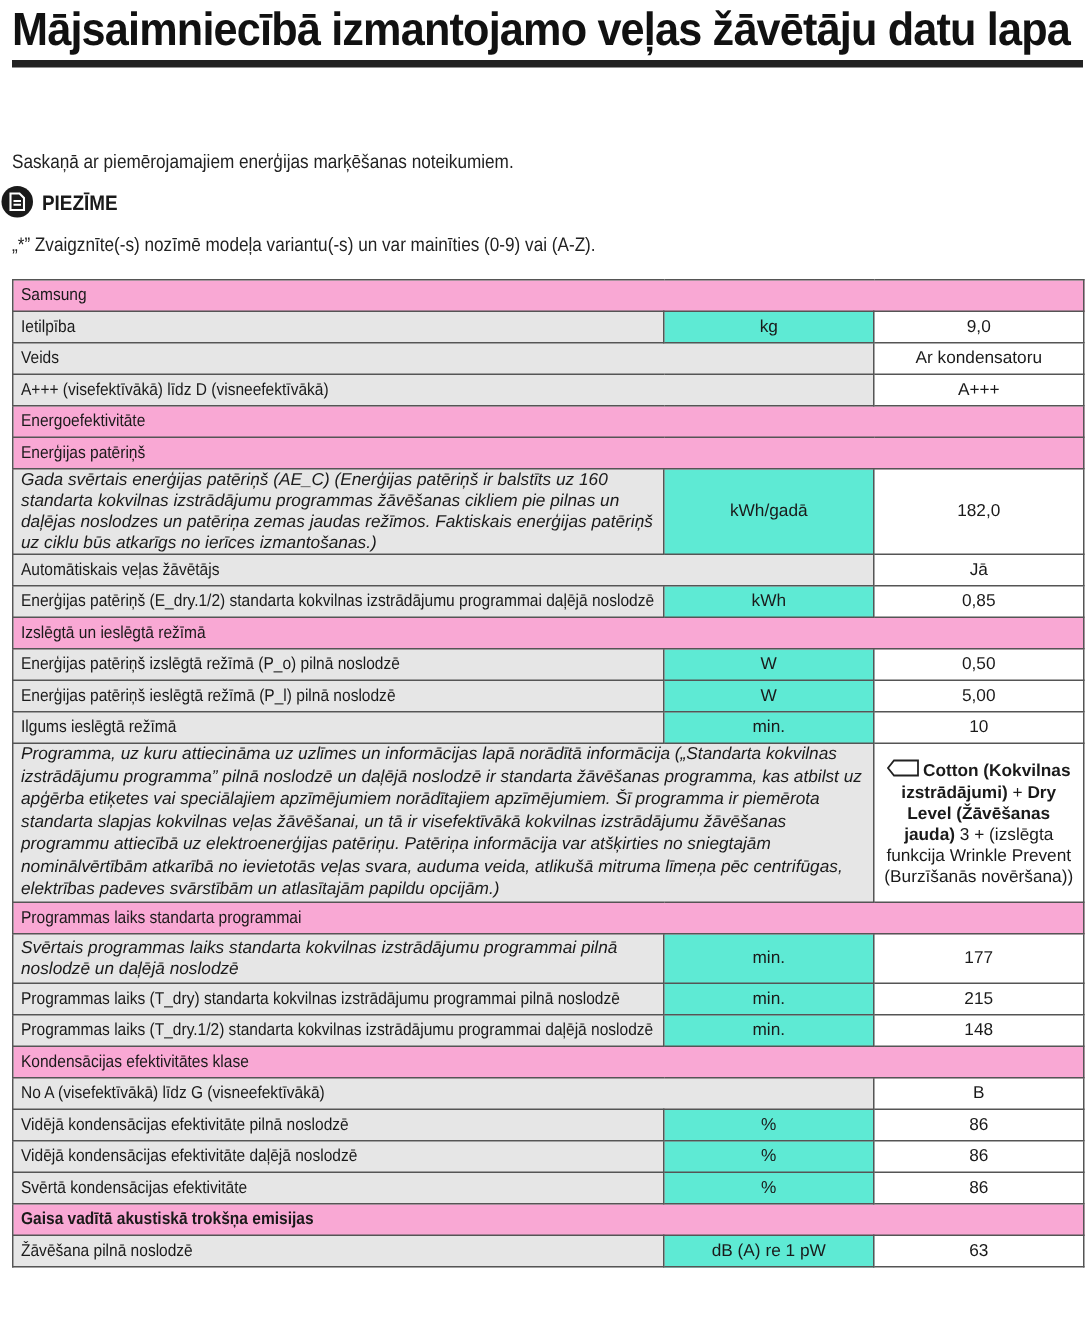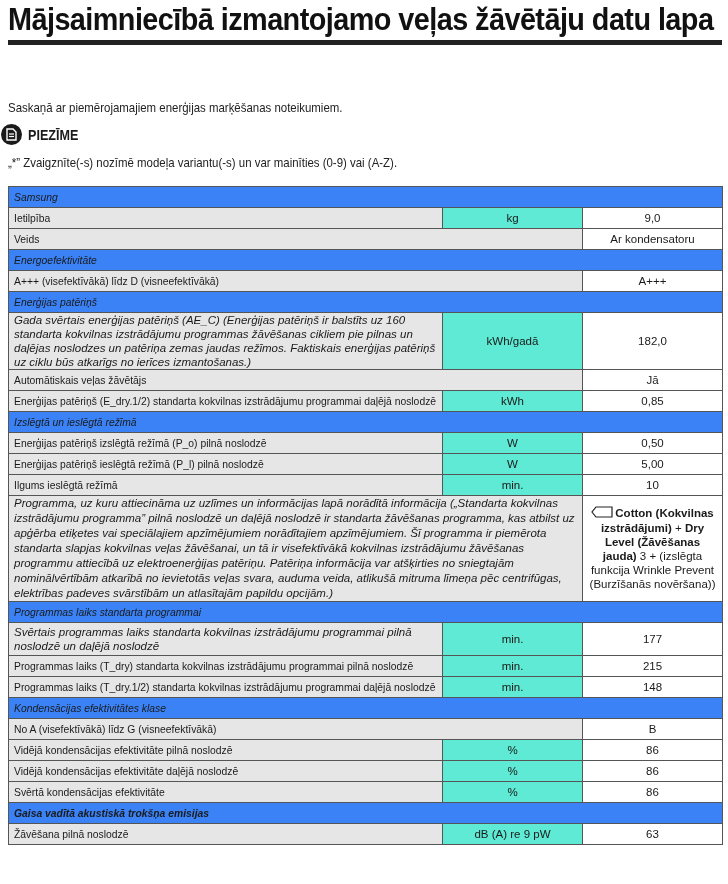--- a/index.html
+++ b/index.html
@@ -8,21 +8,21 @@
   .title-rule { position: absolute; left: 8px; top: 40px; width: 714px; height: 5px; background: #222; }
   .intro { position: absolute; left: 8px; top: 100px; font-size: 13px; color: #222; transform: scaleX(0.88); transform-origin: left top; white-space: nowrap; }
   .note-head { position: absolute; left: 1px; top: 124px; display: flex; align-items: center; gap: 6px; }
   .note-icon { width: 21px; height: 21px; border-radius: 50%; background: #1a1a1a; display: flex; align-items: center; justify-content: center; }
   .note-icon svg { display: block; }
   .note-label { font-size: 14px; font-weight: bold; color: #1a1a1a; transform: scaleX(0.9); transform-origin: left center; }
   .note-text { position: absolute; left: 8px; top: 155px; font-size: 13px; color: #222; transform: scaleX(0.88); transform-origin: left top; white-space: nowrap; }
 
   table.spec { position: absolute; left: 8px; top: 186px; width: 714px; border-collapse: collapse; table-layout: fixed; font-size: 11.5px; }
   table.spec td { border: 1.5px solid #555; padding: 0 5px; height: 20px; line-height: 14px; vertical-align: middle; }
-  td.sec { background: #3b82f6; font-style: italic; }
+  td.sec { background: #f9a8d4; }
   td.lbl { background: #e6e6e6; }
   td.unit { background: #5eead4; text-align: center; }
   td.val { background: #ffffff; text-align: center; }
   td.tall { padding-top: 3px; padding-bottom: 3px; }
   .narrow { display: inline-block; transform: scaleX(0.9); transform-origin: left center; white-space: nowrap; }
   .wrap { display: block; font-style: italic; }
   .prog-val { font-size: 11.5px; line-height: 15px; }
   .prog-val b { font-weight: bold; }
   .cotton-icon { display: inline-block; vertical-align: middle; margin-right: 2px; }
 </style>
@@ -61,25 +61,25 @@
     <td class="lbl"><span class="narrow">Ietilpība</span></td>
     <td class="unit"><span>kg</span></td>
     <td class="val"><span>9,0</span></td>
   </tr>
   <tr>
     <td class="lbl" colspan="2"><span class="narrow">Veids</span></td>
     <td class="val"><span>Ar kondensatoru</span></td>
   </tr>
 
   <tr>
-    <td class="sec" colspan="3"><span class="narrow">Energoefektivitāte</span></td>
+    <td class="lbl" colspan="2"><span class="narrow">A+++ (visefektīvākā) līdz D (visneefektīvākā)</span></td>
+    <td class="val"><span>A+++</span></td>
   </tr>
   <tr>
-    <td class="lbl" colspan="2"><span class="narrow">A+++ (visefektīvākā) līdz D (visneefektīvākā)</span></td>
-    <td class="val"><span>A+++</span></td>
+    <td class="sec" colspan="3"><span class="narrow">Energoefektivitāte</span></td>
   </tr>
 
   <tr>
     <td class="sec" colspan="3"><span class="narrow">Enerģijas patēriņš</span></td>
   </tr>
   <tr>
     <td class="lbl tall" style="height:46px;">
           <span class="wrap">Gada svērtais enerģijas patēriņš (AE_C) (Enerģijas patēriņš ir balstīts uz 160 standarta kokvilnas izstrādājumu programmas žāvēšanas cikliem pie pilnas un daļējas noslodzes un patēriņa zemas jaudas režīmos. Faktiskais enerģijas patēriņš uz ciklu būs atkarīgs no ierīces izmantošanas.)</span>
         </td>
     <td class="unit"><span>kWh/gadā</span></td>
@@ -169,17 +169,17 @@
     <td class="lbl"><span class="narrow">Svērtā kondensācijas efektivitāte</span></td>
     <td class="unit"><span>%</span></td>
     <td class="val"><span>86</span></td>
   </tr>
 
   <tr>
     <td class="sec" colspan="3"><span class="narrow" style="font-weight:bold;">Gaisa vadītā akustiskā trokšņa emisijas</span></td>
   </tr>
   <tr>
     <td class="lbl"><span class="narrow">Žāvēšana pilnā noslodzē</span></td>
-    <td class="unit"><span>dB (A) re 9 pW</span></td>
+    <td class="unit"><span>dB (A) re 1 pW</span></td>
     <td class="val"><span>63</span></td>
   </tr>
 </tbody>
   </table>
 
 </body></html>

